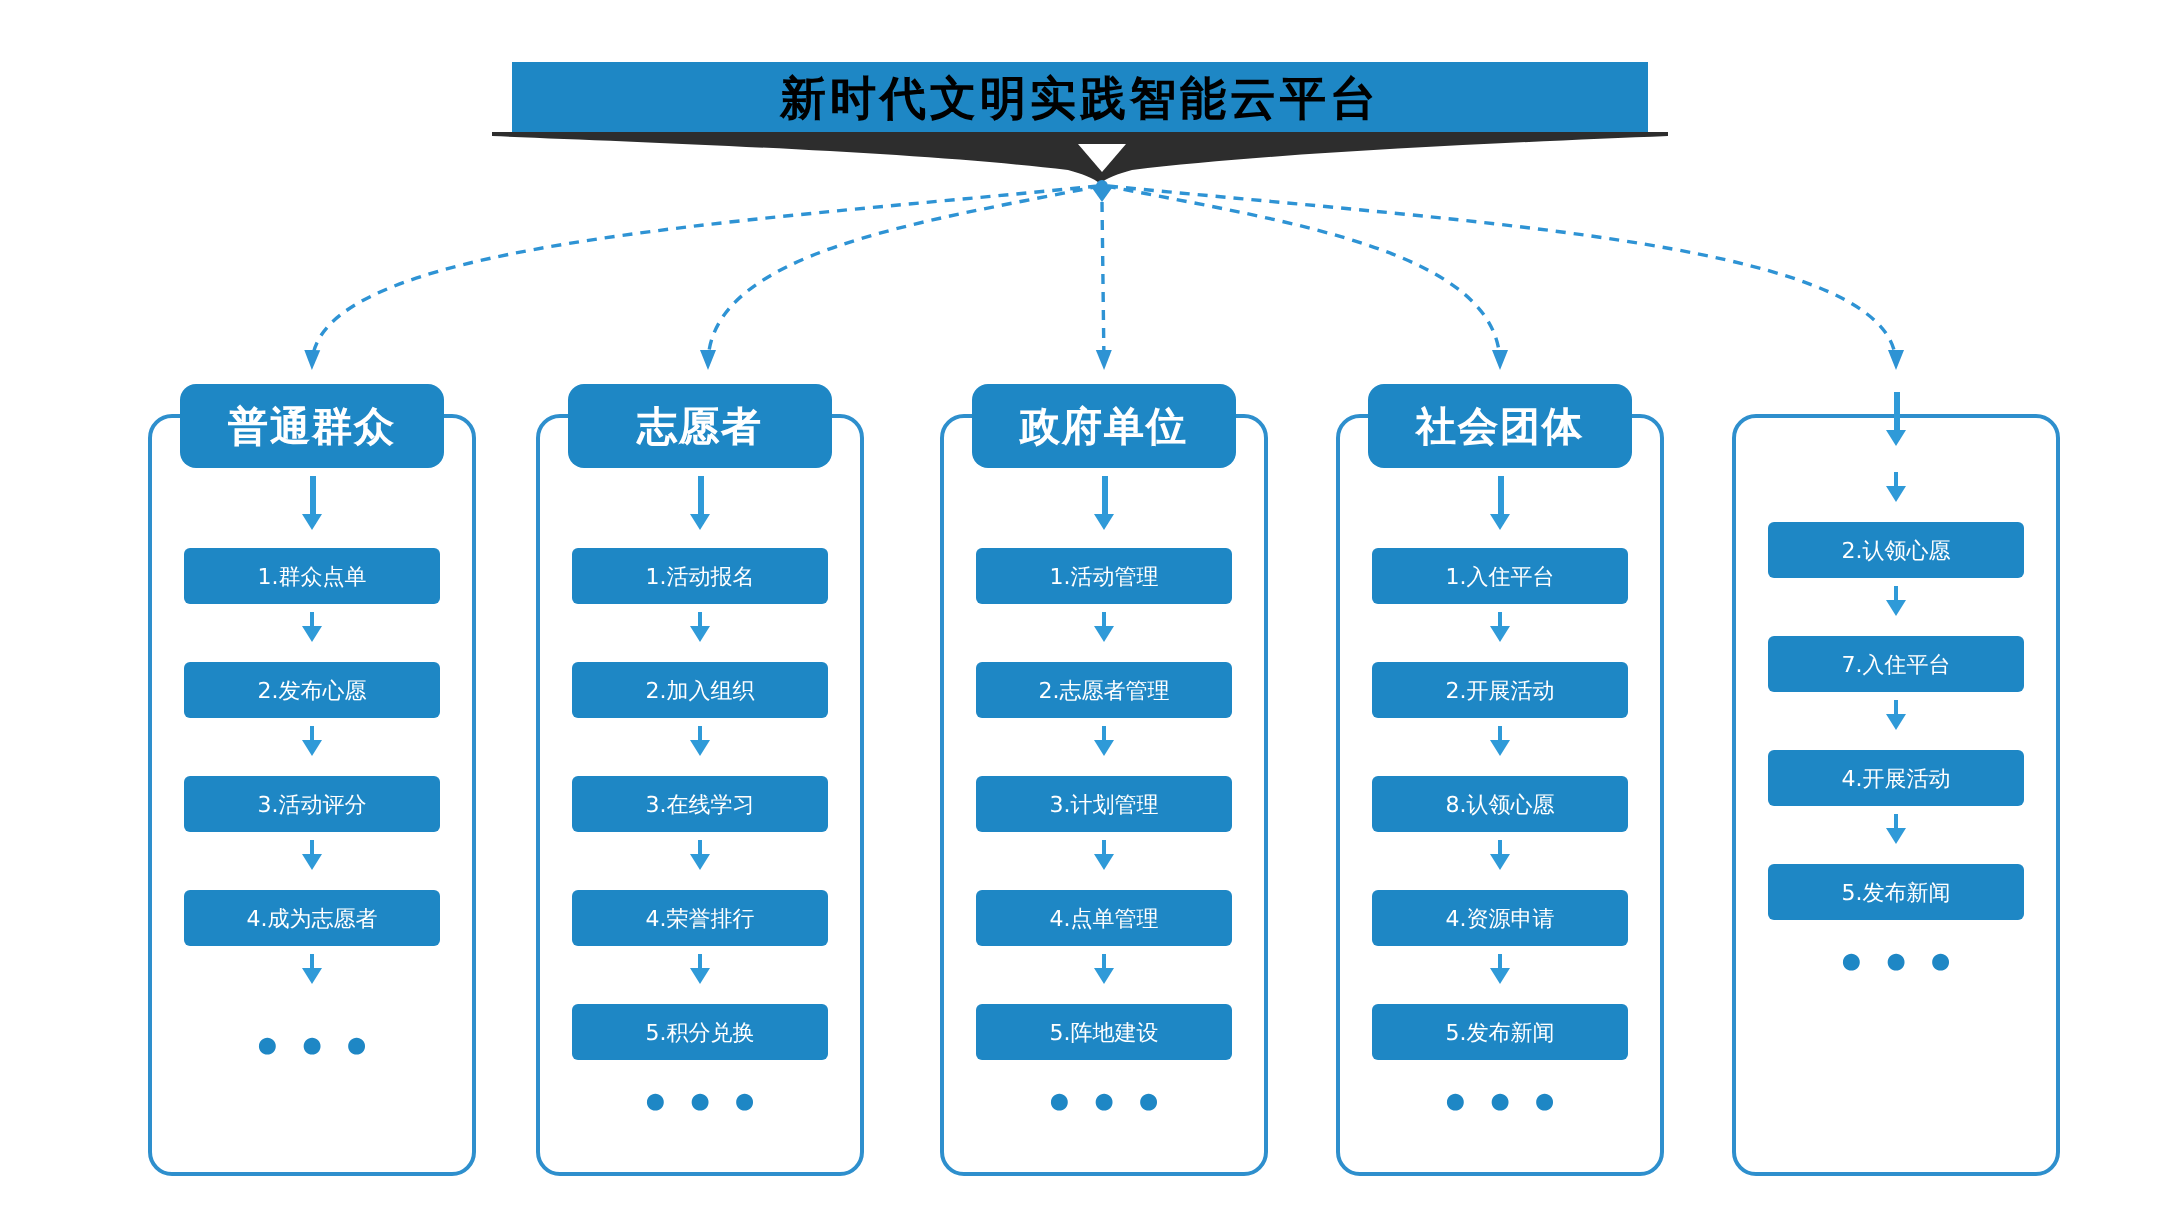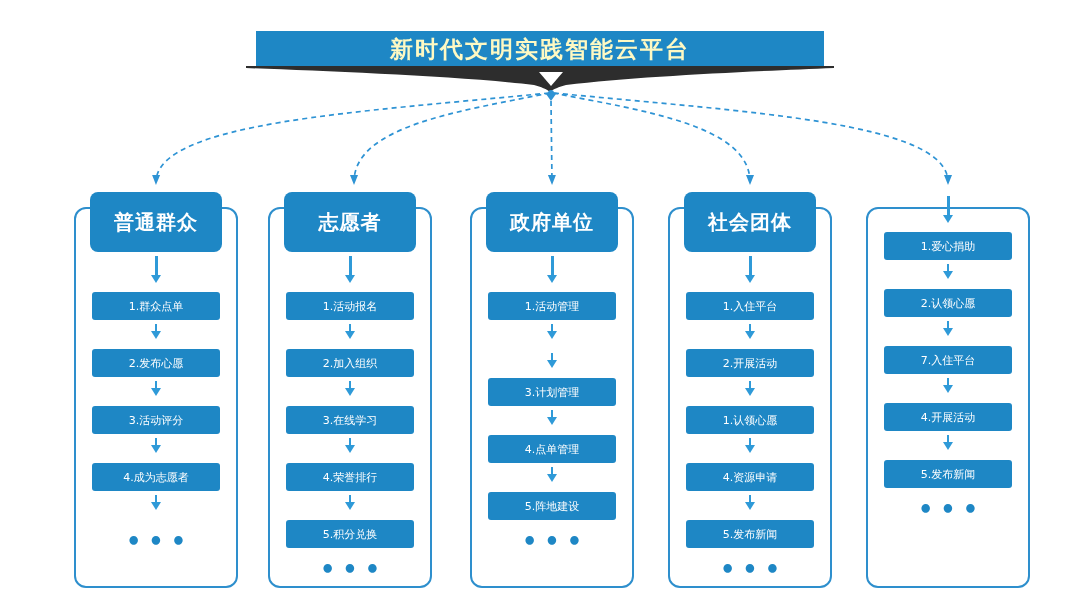--- a/index.html
+++ b/index.html
@@ -10,36 +10,36 @@
     --dark:#2d2d2d;
   }
   html,body{margin:0;padding:0;background:#fff;}
   .canvas{
     position:relative;width:1080px;height:611px;background:#ffffff;
     overflow:hidden;font-family:"DejaVu Sans","Liberation Sans",sans-serif;
   }
   
   .title-bar{
     position:absolute;left:256px;top:31px;width:568px;height:36px;
-    background:var(--blue);color:#fef9c3;font-size:23px;font-weight:bold;
+    background:var(--blue);color:#000000;font-size:23px;font-weight:bold;
     letter-spacing:2px;display:flex;align-items:center;justify-content:center;
   }
   .decor{position:absolute;left:0;top:0;pointer-events:none;}
   
   .column{
     position:absolute;top:192px;width:166px;
     display:flex;flex-direction:column;align-items:center;
   }
   .c1{left:73px}.c2{left:267px}.c3{left:469px}.c4{left:667px}.c5{left:865px}
   .frame{
     position:absolute;top:15px;left:1px;width:160px;height:377px;
     border:2px solid var(--border-blue);border-radius:12px;background:transparent;
   }
   .role-header{
-    position:relative;z-index:1;width:132px;height:60px;background:var(--blue);
+    position:relative;z-index:1;width:132px;height:42px;background:var(--blue);
     border-radius:8px;color:#fff;font-weight:bold;font-size:20px;letter-spacing:1px;
     display:flex;align-items:center;justify-content:center;
   }
   .step{
     position:relative;z-index:1;width:128px;height:28px;background:var(--blue);
     border-radius:3px;color:#fff;font-size:11px;
     display:flex;align-items:center;justify-content:center;white-space:nowrap;
   }
   .arrow{position:relative;z-index:1;background:var(--arrow);}
   .arrow::after{
@@ -116,49 +116,49 @@
     <div class="step">5.积分兑换</div>
     <div class="dots">•••</div>
   </div>
 
   <div class="column c3">
     <div class="frame"></div>
     <div class="role-header">政府单位</div>
     <div class="arrow arrow-lg"></div>
     <div class="step">1.活动管理</div>
     <div class="arrow arrow-sm"></div>
+    <div class="step">2.志愿者管理</div>
     <div class="arrow arrow-sm"></div>
     <div class="step">3.计划管理</div>
     <div class="arrow arrow-sm"></div>
     <div class="step">4.点单管理</div>
     <div class="arrow arrow-sm"></div>
     <div class="step">5.阵地建设</div>
     <div class="dots">•••</div>
   </div>
 
   <div class="column c4">
     <div class="frame"></div>
     <div class="role-header">社会团体</div>
     <div class="arrow arrow-lg"></div>
     <div class="step">1.入住平台</div>
     <div class="arrow arrow-sm"></div>
     <div class="step">2.开展活动</div>
     <div class="arrow arrow-sm"></div>
-    <div class="step">1.认领心愿</div>
+    <div class="step">8.认领心愿</div>
     <div class="arrow arrow-sm"></div>
     <div class="step">4.资源申请</div>
     <div class="arrow arrow-sm"></div>
     <div class="step">5.发布新闻</div>
     <div class="dots">•••</div>
   </div>
 
   <div class="column c5">
     <div class="frame"></div>
     <div class="arrow arrow-lg"></div>
-    <div class="step">1.爱心捐助</div>
     <div class="arrow arrow-sm"></div>
     <div class="step">2.认领心愿</div>
     <div class="arrow arrow-sm"></div>
     <div class="step">7.入住平台</div>
     <div class="arrow arrow-sm"></div>
     <div class="step">4.开展活动</div>
     <div class="arrow arrow-sm"></div>
     <div class="step">5.发布新闻</div>
     <div class="dots">•••</div>
   </div>

